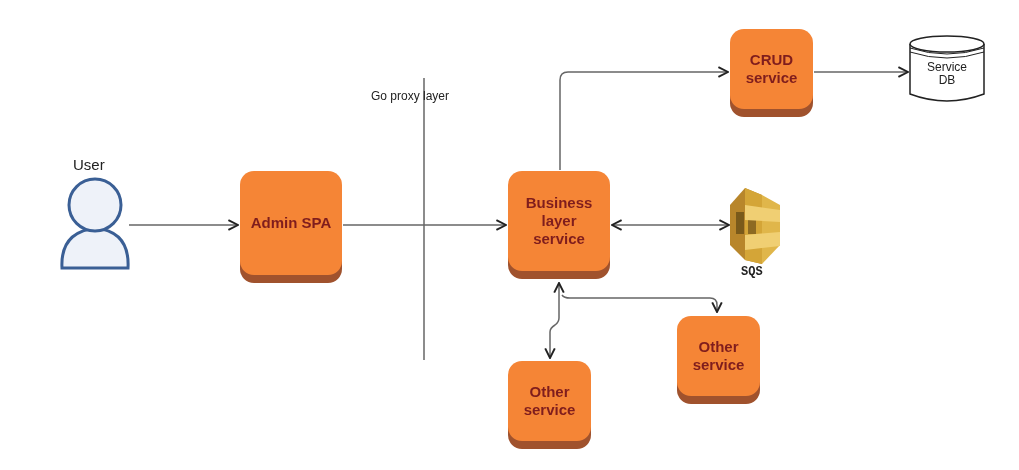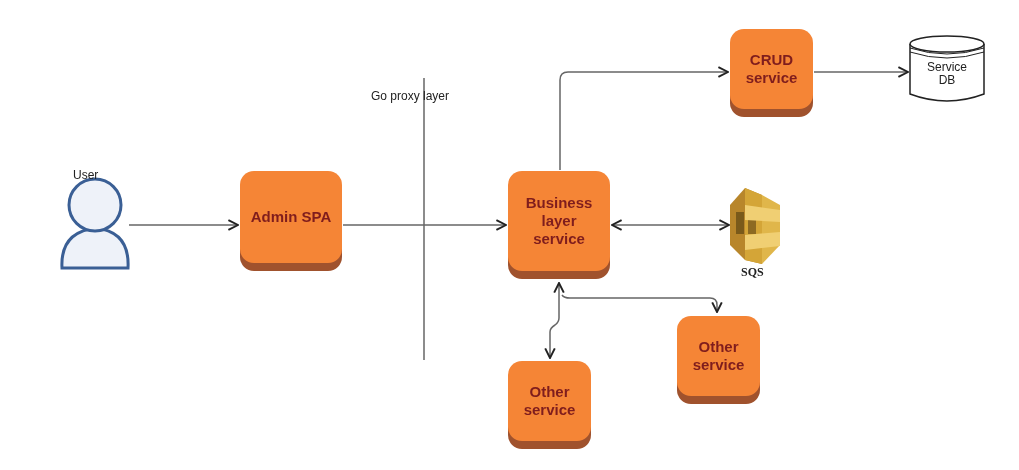--- a/index.html
+++ b/index.html
@@ -50,29 +50,29 @@
     <polygon points="730,205 745,188 762,195 762,264 745,260 730,245" fill="#b8862b"></polygon>
     <polygon points="745,188 762,195 762,264 745,260" fill="#d4a537"></polygon>
     <polygon points="762,195 780,205 780,245 762,264" fill="#e0b64a"></polygon>
     <rect x="736" y="212" width="8" height="22" fill="#7a5a1a"></rect>
     <rect x="748" y="212" width="8" height="22" fill="#8d6a22"></rect>
     <polygon points="745,205 780,210 780,222 745,220" fill="#f0cf73"></polygon>
     <polygon points="745,235 780,232 780,246 745,250" fill="#f0cf73"></polygon>
   </g>
 </svg>
 
-<div class="label" style="left:73px;top:168px;font-size:12px;">User</div>
+<div class="label" style="left:73px;top:156px;font-size:15px;">User</div>
 <div class="label" style="left:371px;top:89px;font-size:12px;">Go proxy layer</div>
 
-<div class="box" style="left:240px;top:171px;width:102px;height:92px;">Admin SPA</div>
+<div class="box" style="left:240px;top:171px;width:102px;height:104px;">Admin SPA</div>
 <div class="box" style="left:508px;top:171px;width:102px;height:100px;">Business
 layer
 service</div>
 <div class="box" style="left:730px;top:29px;width:83px;height:80px;">CRUD
 service</div>
 <div class="box" style="left:508px;top:361px;width:83px;height:80px;">Other
 service</div>
 <div class="box" style="left:677px;top:316px;width:83px;height:80px;">Other
 service</div>
 
 <div class="label" style="left:910px;top:61px;width:74px;text-align:center;font-size:12px;white-space:pre-line;line-height:13px;">Service
 DB</div>
-<div class="label" style="left:741px;top:265px;font-size:12px;font-weight:bold;font-family:Liberation Serif, serif;">SQS</div>
+<div class="label" style="left:741px;top:265px;font-size:12px;font-weight:bold;font-family:Liberation Mono, monospace;">SQS</div>
 
 </body></html>

